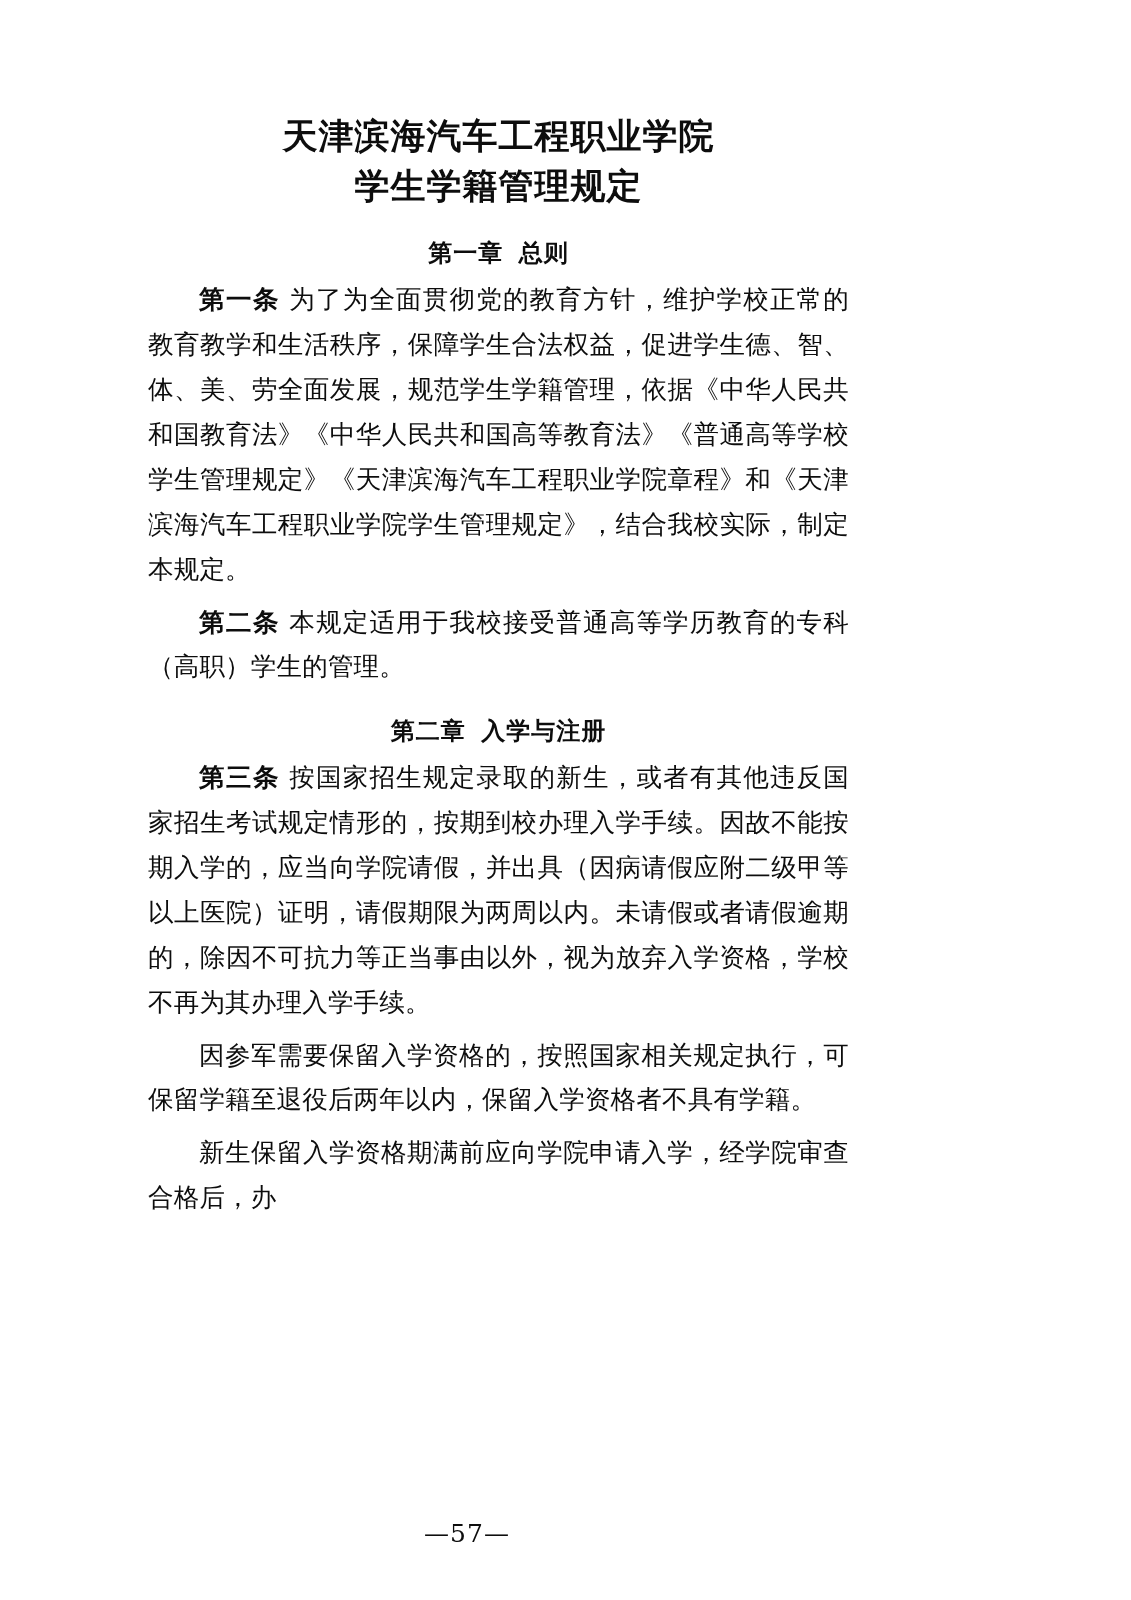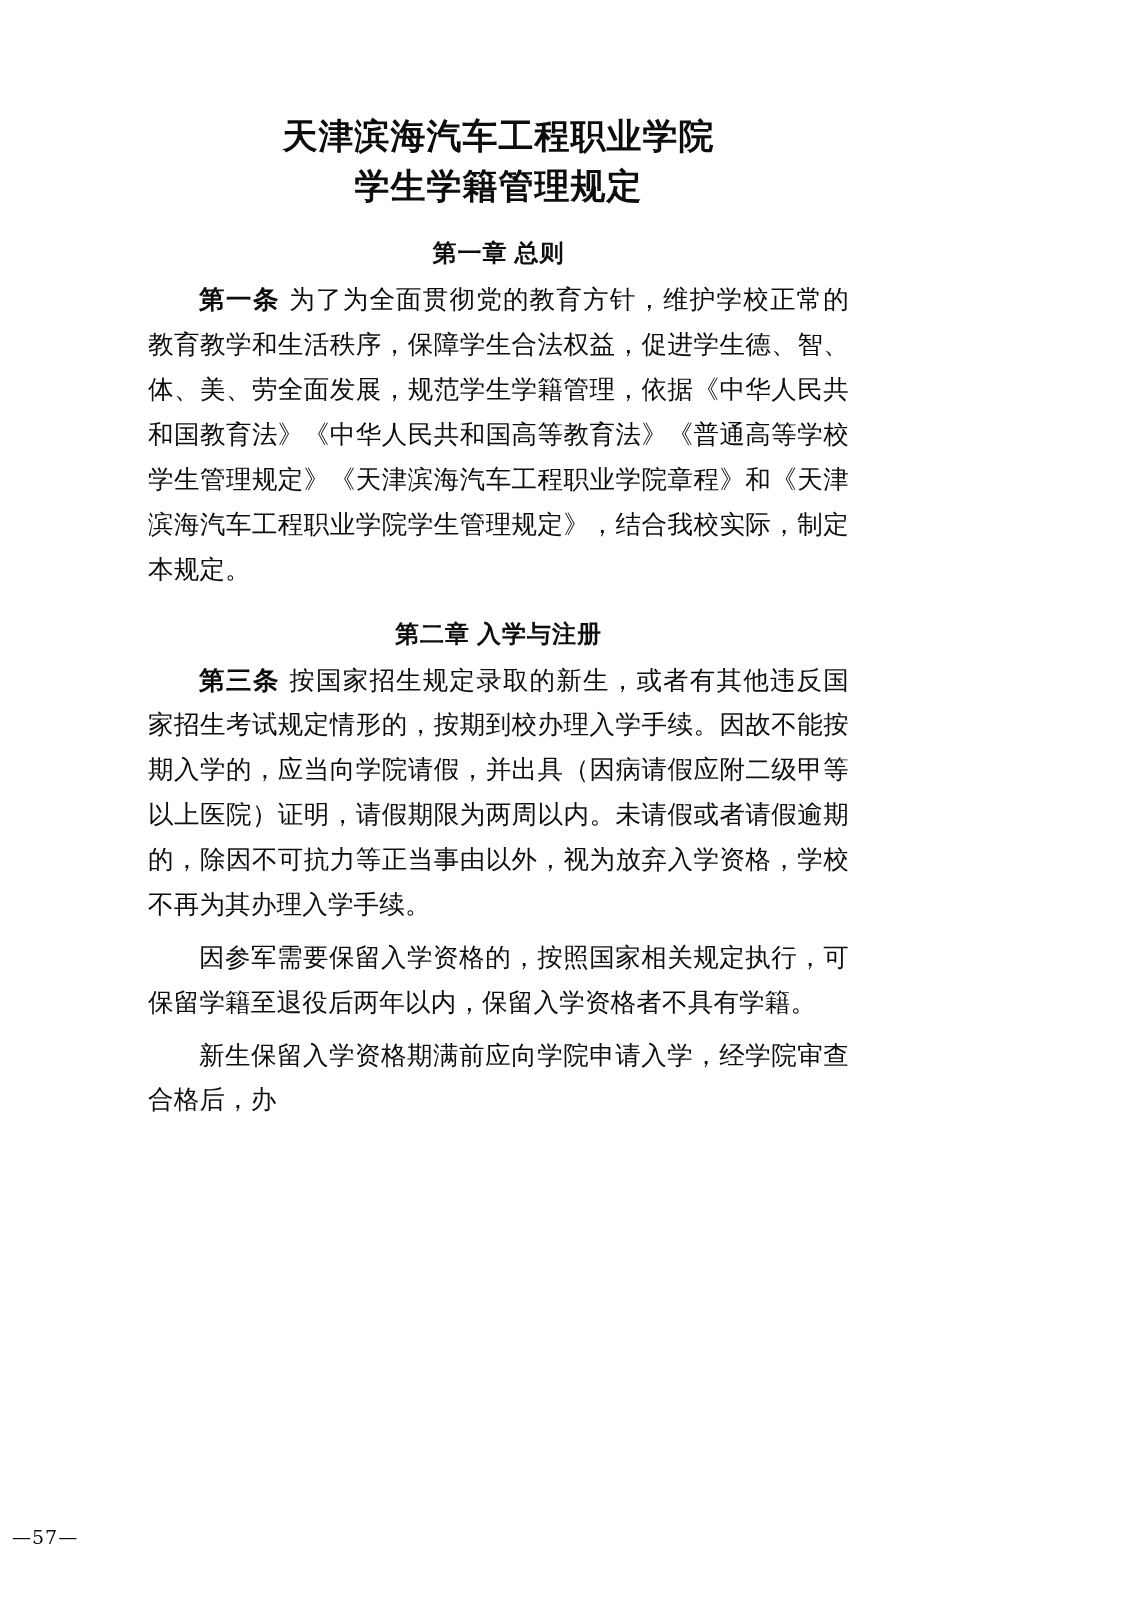--- a/index.html
+++ b/index.html
@@ -29,21 +29,21 @@
     font-size: 35px;
     line-height: 1.42;
     letter-spacing: 1px;
     margin: 0 0 4px 0;
   }
   .doc-title .line {
     display: block;
   }
   .chapter {
     text-align: center;
-    font-family: Liberation Serif, serif;
+    font-family: Liberation Mono, monospace;
     font-weight: bold;
     font-size: 24px;
     letter-spacing: 1px;
     margin: 26px 0 6px 0;
   }
   .para {
     font-size: 25.5px;
     line-height: 1.76;
     text-align: justify;
     text-justify: inter-ideograph;
@@ -54,39 +54,41 @@
   .para .art {
     font-family: "DejaVu Sans", "Liberation Sans", sans-serif;
     font-weight: bold;
     letter-spacing: 0.5px;
   }
   .page-number {
     position: absolute;
     left: 12px;
     right: 0;
     bottom: 52px;
-    font-size: 19px;
+    text-align: center;
+    font-size: 25px;
     font-family: "DejaVu Serif", "Liberation Serif", serif;
     letter-spacing: 1px;
   }
 </style>
 </head>
 <body>
 
 <div class="page">
 
   <h1 class="doc-title">
     <span class="line">天津滨海汽车工程职业学院</span>
     <span class="line">学生学籍管理规定</span>
   </h1>
 
   <h2 class="chapter">第一章  总则</h2>
 
   <p class="para"><span class="art">第一条</span> <span>为了为全面贯彻党的教育方针，维护学校正常的教育教学和生活秩序，保障学生合法权益，促进学生德、智、体、美、劳全面发展，规范学生学籍管理，依据《中华人民共和国教育法》《中华人民共和国高等教育法》《普通高等学校学生管理规定》《天津滨海汽车工程职业学院章程》和《天津滨海汽车工程职业学院学生管理规定》，结合我校实际，制定本规定。</span></p>
 
+  <p class="para"><span class="art">第二条</span> <span>本规定适用于我校接受普通高等学历教育的专科（高职）学生的管理。</span></p>
 
   <h2 class="chapter">第二章  入学与注册</h2>
 
   <p class="para"><span class="art">第三条</span> <span>按国家招生规定录取的新生，或者有其他违反国家招生考试规定情形的，按期到校办理入学手续。因故不能按期入学的，应当向学院请假，并出具（因病请假应附二级甲等以上医院）证明，请假期限为两周以内。未请假或者请假逾期的，除因不可抗力等正当事由以外，视为放弃入学资格，学校不再为其办理入学手续。</span></p>
 
 
 
   <p class="para">因参军需要保留入学资格的，按照国家相关规定执行，可保留学籍至退役后两年以内，保留入学资格者不具有学籍。</p>
 
   <p class="para">新生保留入学资格期满前应向学院申请入学，经学院审查合格后，办</p>

